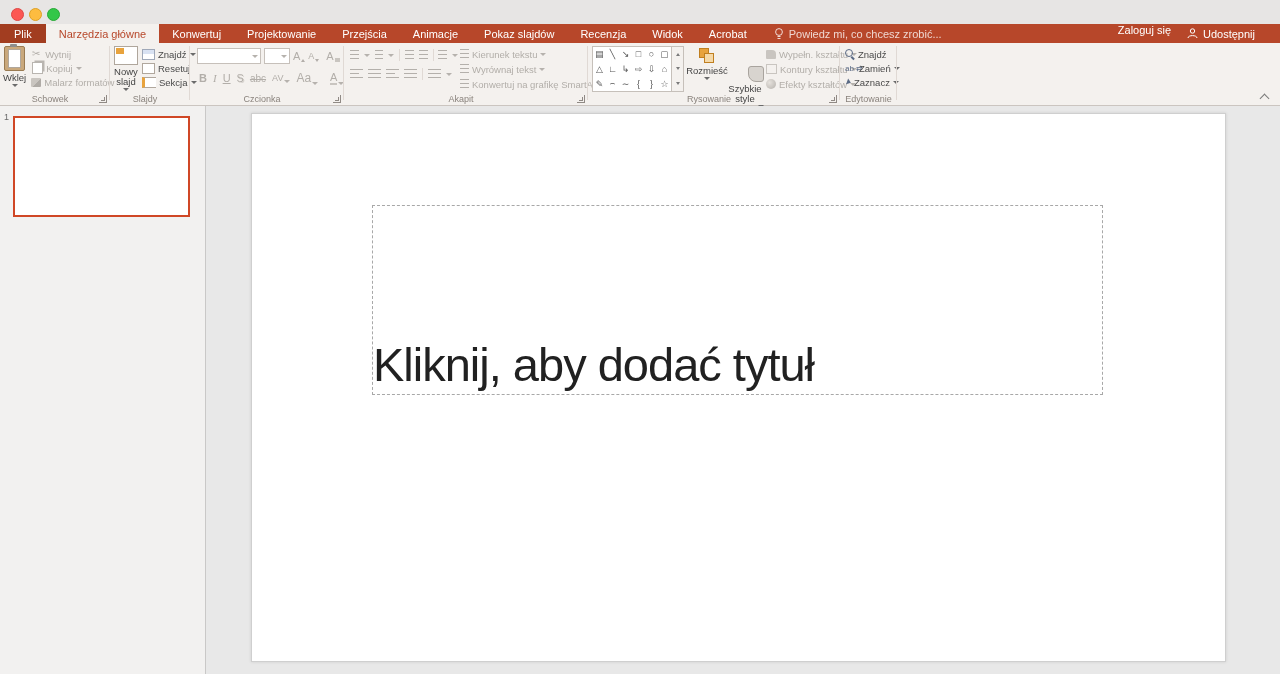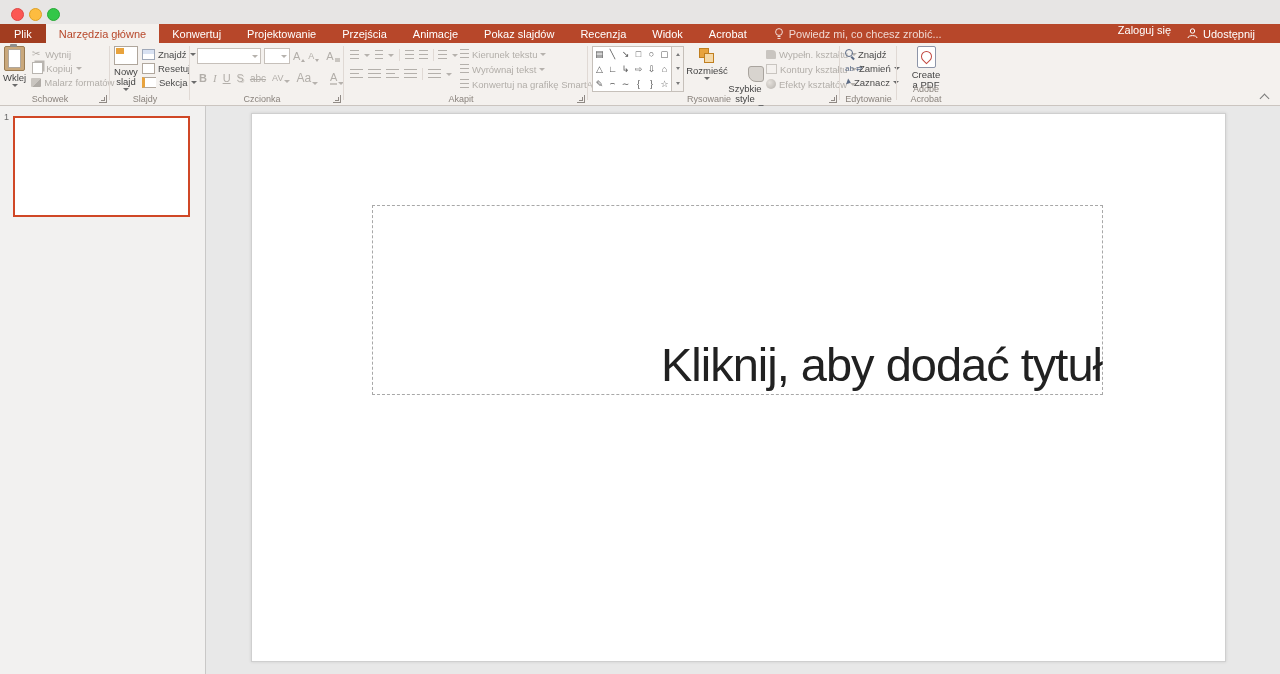--- a/index.html
+++ b/index.html
@@ -114,21 +114,21 @@
   #ribbon-collapse{position:absolute;right:8px;bottom:3px;width:14px;height:10px;}
   #ribbon-collapse::before{content:"";position:absolute;left:3px;top:3px;width:6px;height:6px;border-left:1.5px solid #7a7a7a;border-top:1.5px solid #7a7a7a;transform:rotate(45deg);}
 
   
   #content{position:absolute;left:0;top:106px;width:1280px;height:568px;background:#E8E8E8;}
   #thumb-panel{position:absolute;left:0;top:0;width:205px;height:568px;background:#F2F1F0;border-right:1px solid #C9C8C7;}
   #slide-num{position:absolute;left:4px;top:6px;font-size:9px;color:#6A6A6A;}
   #thumb1{position:absolute;left:13px;top:10px;width:173px;height:97px;background:#fff;border:2px solid #D04726;}
 
   #slide{position:absolute;left:251px;top:7px;width:973px;height:547px;background:#fff;border:1px solid #CFCFCF;box-shadow:0 0 3px rgba(0,0,0,0.12);}
-  .placeholder{position:absolute;border:1px dashed #A8A8A8;display:flex;flex-direction:column;align-items:flex-end;}
+  .placeholder{position:absolute;border:1px dashed #A8A8A8;display:flex;flex-direction:column;align-items:flex-start;}
   #ph-title{left:120px;top:91px;width:729px;height:188px;justify-content:flex-end;}
   #ph-title .ph-text{font-size:47px;font-weight:300;color:#212121;letter-spacing:-1px;line-height:54px;padding-bottom:2px;}
   #ph-subtitle{left:120px;top:289px;width:729px;height:133px;justify-content:flex-start;}
   #ph-subtitle .ph-text{font-size:21px;color:#212121;padding-top:3px;}
 </style>
 </head>
 <body>
 
 <div id="app">
 
@@ -392,28 +392,20 @@
         <div class="sbtn">
           <span class="ic-select"></span>
           <span>Zaznacz</span>
           <span class="dd"></span>
         </div>
       </div>
       <div class="grp-label" style="right:0"><span>Edytowanie</span></div>
       <span class="vsep" style="right:0"></span>
     </div>
 
-    <div class="grp" id="grp-acrobat">
-      <div class="bigbtn" id="btn-createpdf">
-        <span class="ic-pdf"></span>
-        <span>Create</span>
-        <span>a PDF</span>
-      </div>
-      <div class="grp-label" style="right:0"><span>Adobe Acrobat</span></div>
-    </div>
 
     <span id="ribbon-collapse"></span>
   </div>
 
   <div id="content">
     <div id="thumb-panel">
       <span id="slide-num">1</span>
       <div id="thumb1"></div>
     </div>
 

